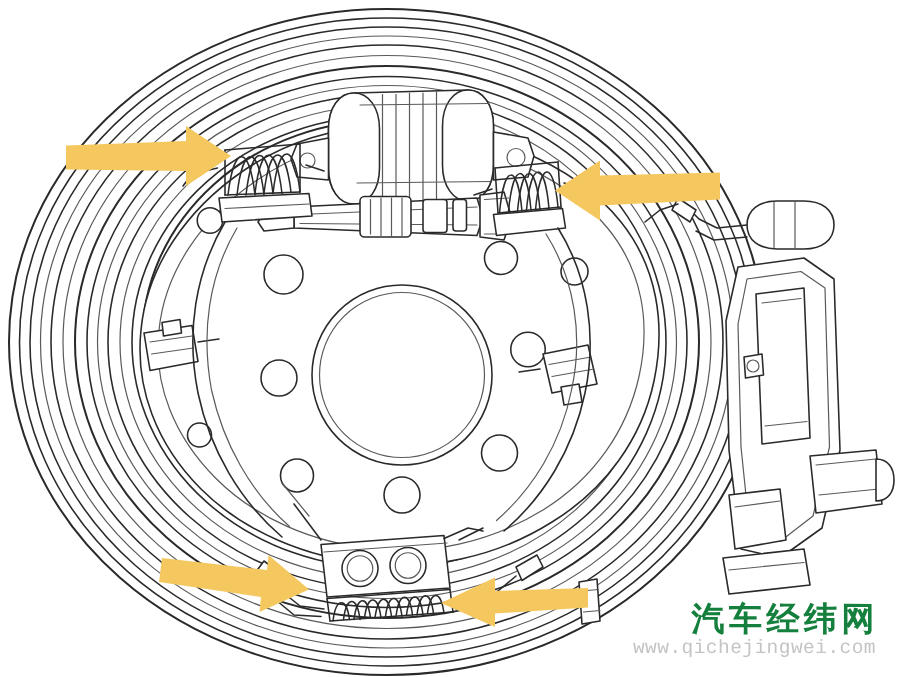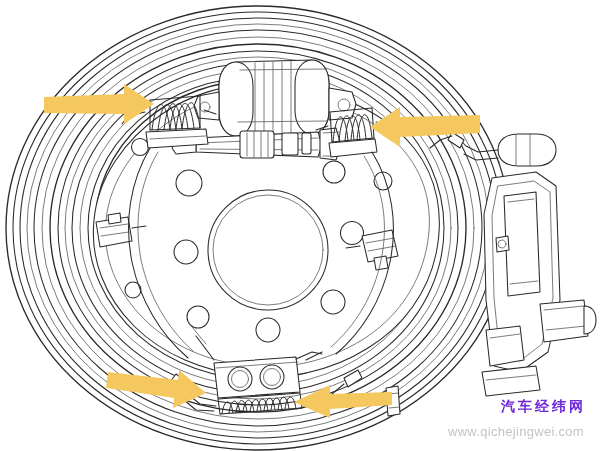--- a/index.html
+++ b/index.html
@@ -5,26 +5,26 @@
   html,body{margin:0;padding:0;background:#ffffff;}
   body{
     width:600px;height:451px;overflow:hidden;position:relative;
     font-family:"Liberation Sans", sans-serif;
   }
   #stage{position:absolute;inset:0;width:600px;height:451px;}
   #stage svg{display:block;width:600px;height:451px;}
   .wm-cn{
     position:absolute;right:14px;top:398px;
     font-family:"Liberation Sans", sans-serif;
-    font-size:14px;font-weight:bold;letter-spacing:3px;
-    color:#6d28d9;white-space:nowrap;user-select:none;
+    font-size:22px;font-weight:bold;letter-spacing:3px;
+    color:#15803d;white-space:nowrap;user-select:none;
   }
   .wm-url{
     position:absolute;right:16px;top:424px;
-    font-family:Liberation Sans, sans-serif;
+    font-family:Liberation Mono, monospace;
     font-size:13px;letter-spacing:.3px;
     color:#c4c4c4;white-space:nowrap;user-select:none;
   }
 </style>
 </head>
 <body>
 
 <div id="stage">
   <svg viewBox="0 0 600 451" xmlns="http://www.w3.org/2000/svg">
     <defs>

